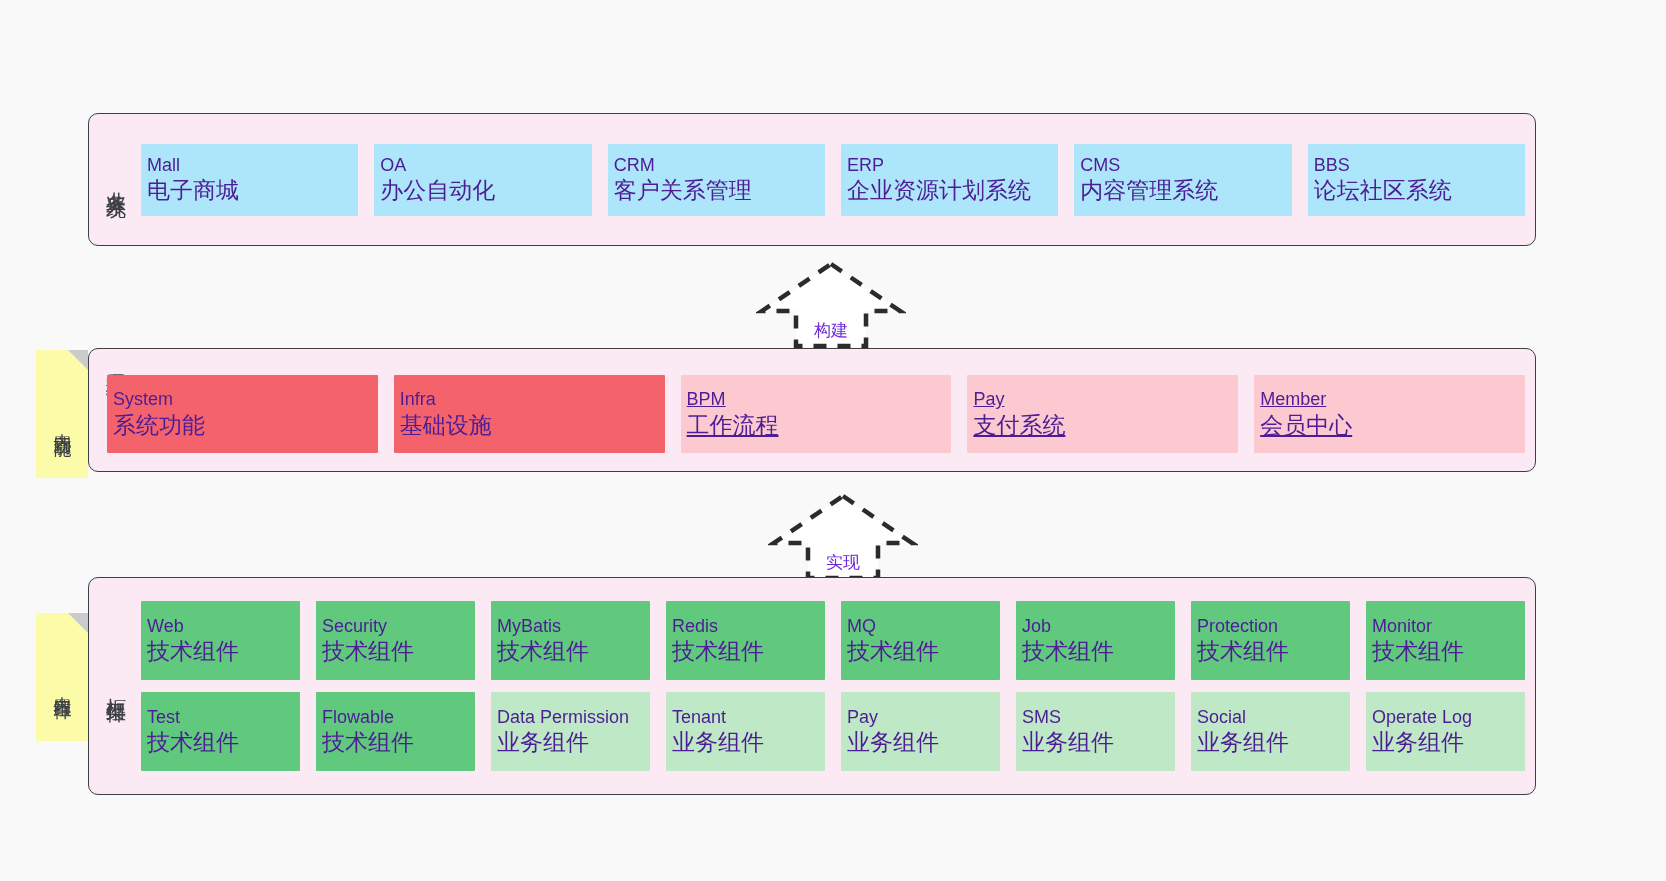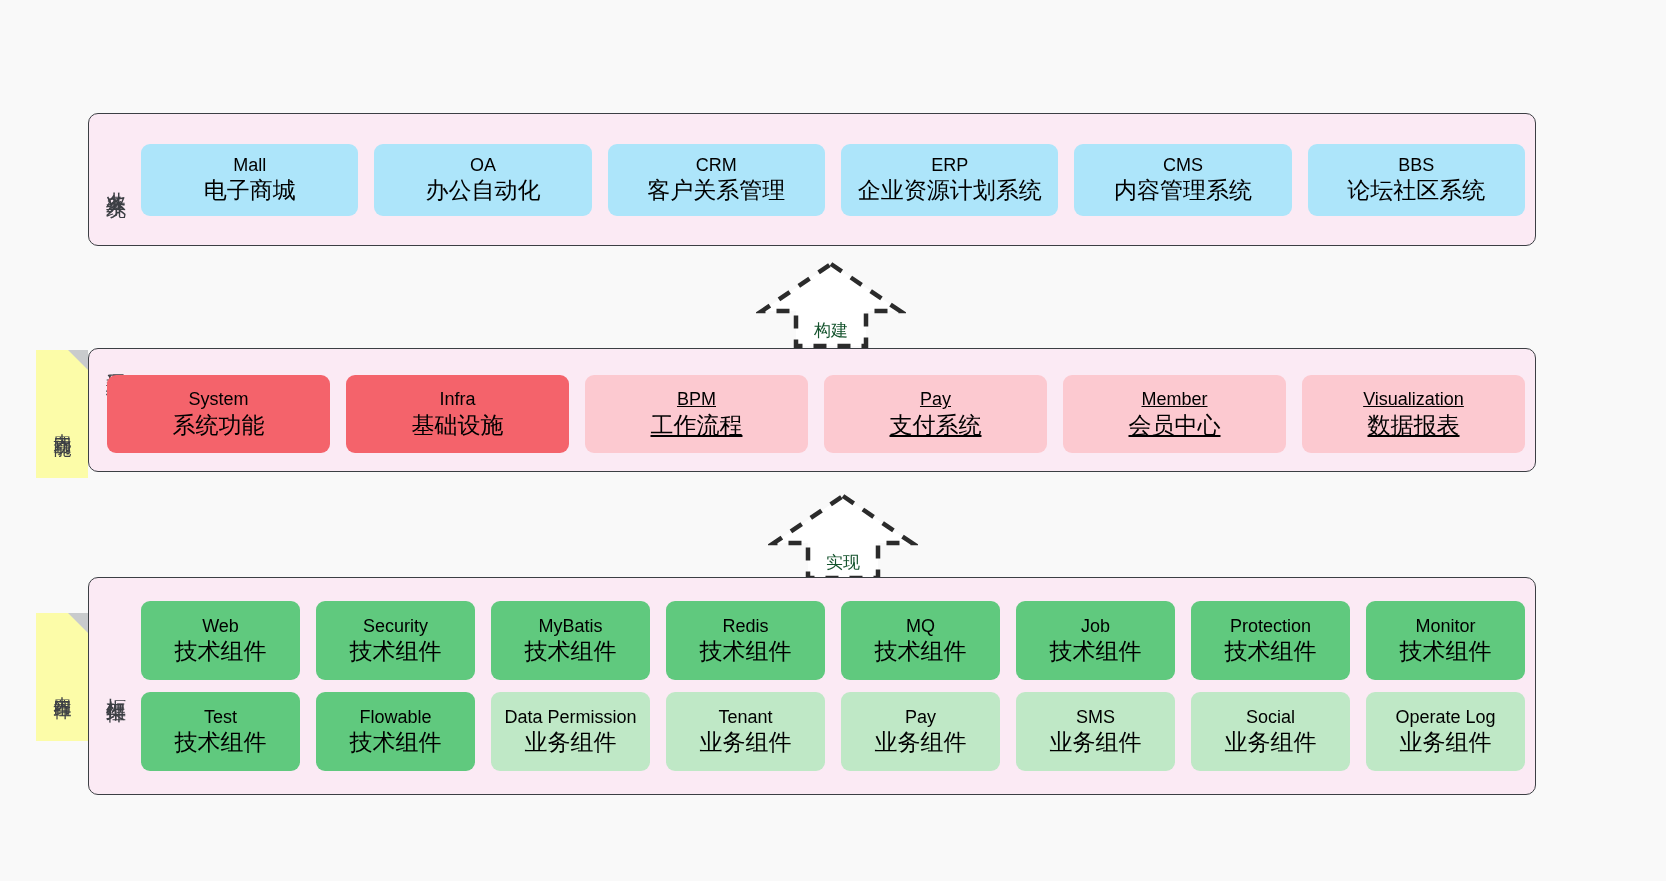--- a/index.html
+++ b/index.html
@@ -59,27 +59,27 @@
 
   .row {
     display: flex;
     gap: 16px;
     align-items: stretch;
   }
 
   
   .card {
     flex: 1 1 0;
-    border-radius: 9px;
+    border-radius: 1px;
     display: flex;
     flex-direction: column;
-    align-items: center;
+    align-items: flex-start;
     justify-content: center;
     text-align: center;
-    color: #000000;
+    color: #4c1d95;
     line-height: 1.26;
     padding: 4px 6px;
     min-width: 0;
   }
   .card .en { font-size: 18px; }
   .card .cn { font-size: 23px; }
 
   .c-blue       { background: #ade5fa; }
   .c-red        { background: #f4636b; }
   .c-pink       { background: #fcc9d0; text-decoration: underline; }
@@ -131,21 +131,21 @@
     width: 150px;
     height: 92px;
   }
   .block-arrow svg { display: block; width: 150px; height: 92px; }
   .arrow-label {
     position: absolute;
     left: 0; right: 0;
     bottom: 8px;
     text-align: center;
     font-size: 17px;
-    color: #14532d;
+    color: #6d28d9;
     user-select: none;
   }
   #arrow-build     { left: 756px; top: 258px; }
   #arrow-implement { left: 768px; top: 490px; }
 </style>
 </head>
 <body>
 
 <div id="canvas">
 
@@ -209,24 +209,20 @@
           <span class="cn">工作流程</span>
         </div>
         <div class="card c-pink">
           <span class="en">Pay</span>
           <span class="cn">支付系统</span>
         </div>
         <div class="card c-pink">
           <span class="en">Member</span>
           <span class="cn">会员中心</span>
         </div>
-        <div class="card c-pink">
-          <span class="en">Visualization</span>
-          <span class="cn">数据报表</span>
-        </div>
       </div>
     </div>
   </div>
 
   <div class="block-arrow" id="arrow-implement">
     <svg viewBox="0 0 150 92" xmlns="http://www.w3.org/2000/svg">
       <path d="M75 6 L144 53 L110 53 L110 88 L40 88 L40 53 L6 53 Z" fill="#ffffff" stroke="#2b2b2b" stroke-width="4.5" stroke-dasharray="13 11" stroke-linejoin="miter"></path>
     </svg>
     <div class="arrow-label">实现</div>
   </div>

